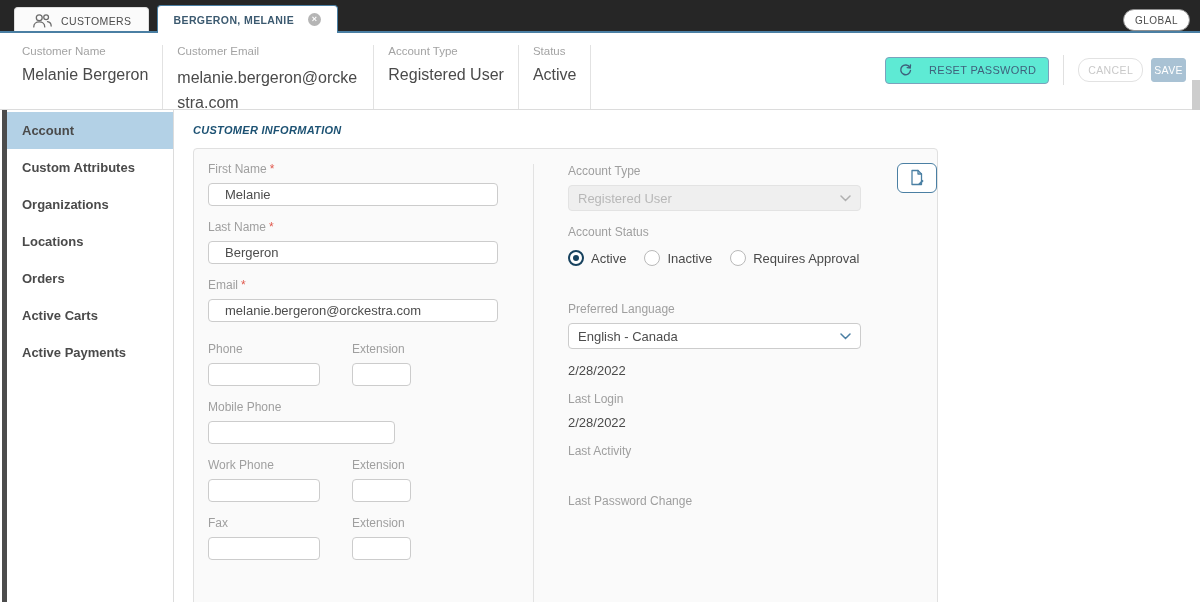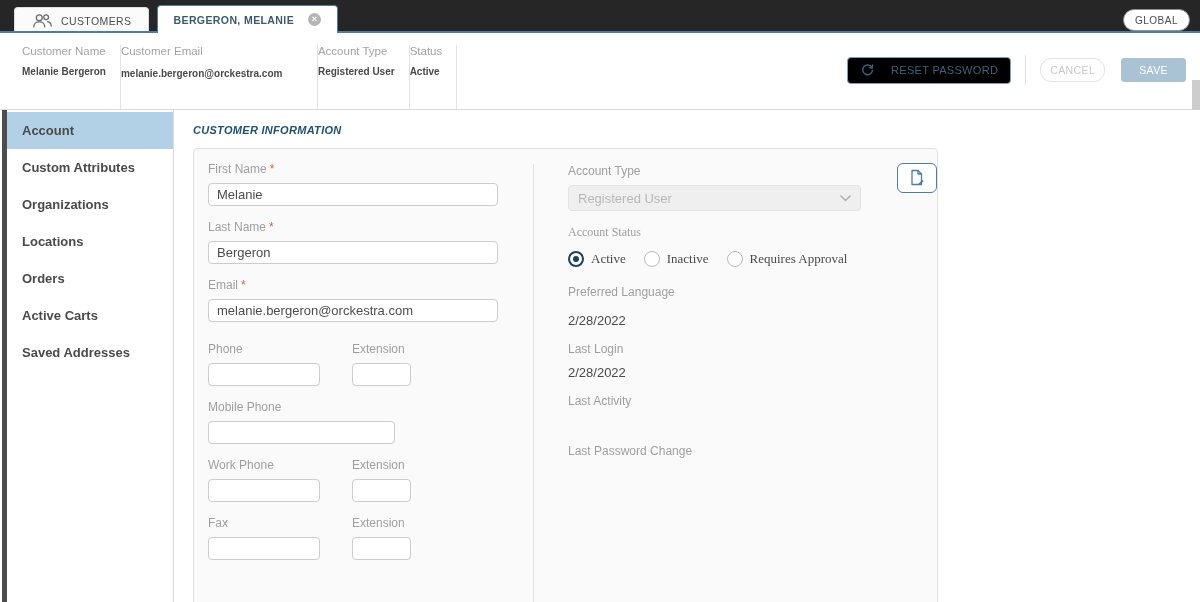--- a/index.html
+++ b/index.html
@@ -12,49 +12,49 @@
   .topbar::after { content:""; position:absolute; left:0; right:0; bottom:0; height:2px; background:#4a7fa3; z-index:1; }
   .tab { display:flex; align-items:center; gap:8px; height:26px; padding:0 16px; font-size:10.5px; letter-spacing:.4px; cursor:pointer; }
   .tab.customers { background:#fbfbfb; border:1px solid #dedede; border-bottom:none; border-radius:4px 4px 0 0; color:#4c4c4c; margin-right:8px; }
   .tab.active { position:relative; z-index:3; height:28px; background:#fff; border:1px solid #4a7fa3; border-bottom:none; border-radius:4px 4px 0 0; color:#3c5a70; font-weight:bold; }
   .ppl-icon { display:inline-flex; }
   .close-dot { display:inline-flex; align-items:center; justify-content:center; width:13px; height:13px; border-radius:50%; background:#b5b5b5; color:#fff; font-size:9px; line-height:1; margin-left:6px; }
   .global-btn { position:absolute; top:9px; right:10px; z-index:4; height:22px; padding:0 11px; background:#fff; border:1px solid #8f8f8f; border-radius:11px; font-size:10px; letter-spacing:.5px; color:#4c4c4c; font-family:inherit; cursor:pointer; }
 
   
   .header { position:relative; height:77px; background:#fff; border-bottom:1px solid #dcdcdc; display:flex; padding:12px 0 0 22px; }
-  .hcol { padding-right:14px; border-right:1px solid #e2e2e2; }
+  .hcol { padding-right:14px; margin-right:14px; border-right:1px solid #e2e2e2; }
   .hcol:last-of-type { border-right:none; }
   .hlabel { font-size:11.5px; color:#a3a3a3; margin-bottom:9px; }
-  .hvalue { font-size:10px; color:#4a4a4a;font-weight:bold; }
+  .hvalue { font-size:16px; color:#4a4a4a; }
   .hcol.email .hvalue { width:182px; word-break:break-all; line-height:1.55; }
   .hactions { position:absolute; right:14px; top:22px; display:flex; align-items:center; }
-  .reset-btn { display:flex; align-items:center; gap:16px; height:27px; padding:0 12px; background:#000000; border:1px solid #7ba2bd; border-radius:4px; color:#3f617c; font-size:11px; letter-spacing:.3px; font-family:inherit; cursor:pointer; }
+  .reset-btn { display:flex; align-items:center; gap:16px; height:27px; padding:0 12px; background:#5eead4; border:1px solid #7ba2bd; border-radius:4px; color:#3f617c; font-size:11px; letter-spacing:.3px; font-family:inherit; cursor:pointer; }
   .vsep { width:1px; height:30px; background:#e0e0e0; margin:0 14px; }
   .cancel-btn { height:24px; padding:0 9px; background:#fff; border:1px solid #e2e2e2; border-radius:11px; color:#c9c9c9; font-size:10.5px; letter-spacing:.4px; font-family:inherit; margin-right:8px; cursor:default; }
-  .save-btn { height:24px; padding:0 17px; background:#a9c2d4; border:1px solid #a9c2d4; border-radius:3px; color:#fff; font-size:10.5px; letter-spacing:.4px; font-family:inherit; cursor:pointer;margin-left:8px; }
+  .save-btn { height:24px; padding:0 2px; background:#a9c2d4; border:1px solid #a9c2d4; border-radius:3px; color:#fff; font-size:10.5px; letter-spacing:.4px; font-family:inherit; cursor:pointer; }
   .scroll-thumb { position:absolute; right:0; top:47px; width:8px; height:61px; background:#cdcdcd; }
 
   
   .body { display:flex; height:492px; position:relative; }
   .edge { position:absolute; left:2px; top:0; bottom:0; width:5px; background:#4c4c4c; }
   .sidebar { width:174px; min-width:174px; background:#fff; border-right:1px solid #dcdcdc; padding:2px 0 0 7px; }
   .side-item { height:37px; display:flex; align-items:center; padding-left:15px; font-size:13px; font-weight:bold; color:#4a4a4a; cursor:pointer; }
   .side-item.selected { background:#b3d1e6; }
 
   .content { flex:1; background:#fff; padding:14px 0 0 19px; }
   .section-title { font-size:11px; font-style:italic; font-weight:bold; letter-spacing:.3px; color:#1d5273; margin-bottom:12px; }
 
   .panel { display:flex; width:745px; height:516px; background:#fafafa; border:1px solid #e0e0e0; border-radius:4px; }
   .panel-left { width:339px; min-width:339px; padding:13px 14px; }
   .panel-right { flex:1; border-left:1px solid #e2e2e2; margin:15px 0; padding:0 14px 0 34px; position:relative; }
 
   .flabel { font-size:12px; color:#9f9f9f; margin-bottom:7px; }
   .req { color:#e05a4e; margin-left:3px; }
-  .tinput { height:23px; border:1px solid #ccc; border-radius:4px; background:#fff; font-family:inherit; font-size:13px; color:#4d4d4d; padding:0 8px; outline:none; }
+  .tinput { height:23px; border:1px solid #ccc; border-radius:4px; background:#fff; font-family:inherit; font-size:13px; color:#4d4d4d; padding:0 16px; outline:none; }
   .fgroup { margin-bottom:14px; }
   .w-full { width:290px; }
   .w-phone { width:112px; }
   .w-ext { width:59px; }
   .w-mob { width:187px; }
   .frow { display:flex; gap:32px; }
 
   .select { position:relative; display:flex; align-items:center; width:293px; height:26px; border:1px solid #ccc; border-radius:4px; background:#fff; font-size:13px; color:#4d4d4d; padding:0 26px 0 9px; cursor:pointer; }
   .select.disabled { background:#efefef; border-color:#e3e3e3; color:#b8b8b8; cursor:default; }
   .select .chev { position:absolute; right:9px; top:9px; }
@@ -135,21 +135,21 @@
   <div class="body">
     <div class="edge"></div>
 
     <div class="sidebar">
       <div class="side-item selected">Account</div>
       <div class="side-item">Custom Attributes</div>
       <div class="side-item">Organizations</div>
       <div class="side-item">Locations</div>
       <div class="side-item">Orders</div>
       <div class="side-item">Active Carts</div>
-      <div class="side-item">Saved Addresses</div>
+      <div class="side-item">Active Payments</div>
     </div>
 
     <div class="content">
       <div class="section-title">CUSTOMER INFORMATION</div>
 
       <div class="panel">
 
         <div class="panel-left">
           <div class="fgroup">
             <div class="flabel"><span>First Name</span><span class="req">*</span></div>
@@ -231,40 +231,48 @@
             <div class="select disabled">
               <span>Registered User</span>
               <span class="chev">
                 <svg width="11" height="7" viewBox="0 0 11 7" fill="none" stroke="#b0b0b0" stroke-width="1.5" stroke-linecap="round">
                     <polyline points="1 1 5.5 5.5 10 1"></polyline>
                   </svg>
               </span>
             </div>
           </div>
 
-          <div class="rsec" style="margin-bottom:18px;font-family:Liberation Serif, serif;">
+          <div class="rsec" style="margin-bottom:36px;">
             <div class="flabel" style="margin-bottom:11px;">Account Status</div>
             <div class="rgroup">
               <span class="ropt">
                 <span class="radio sel"></span>
                 <span>Active</span>
               </span>
               <span class="ropt">
                 <span class="radio"></span>
                 <span>Inactive</span>
               </span>
               <span class="ropt">
                 <span class="radio"></span>
                 <span>Requires Approval</span>
               </span>
             </div>
           </div>
 
           <div class="rsec">
             <div class="flabel">Preferred Language</div>
+            <div class="select">
+              <span>English - Canada</span>
+              <span class="chev">
+                <svg width="11" height="7" viewBox="0 0 11 7" fill="none" stroke="#4a7fa3" stroke-width="1.5" stroke-linecap="round">
+                    <polyline points="1 1 5.5 5.5 10 1"></polyline>
+                  </svg>
+              </span>
+            </div>
           </div>
 
           <div class="rsec">
             <div class="rvalue">2/28/2022</div>
           </div>
 
           <div class="rsec">
             <div class="rlabel">Last Login</div>
             <div class="rvalue">2/28/2022</div>
           </div>

